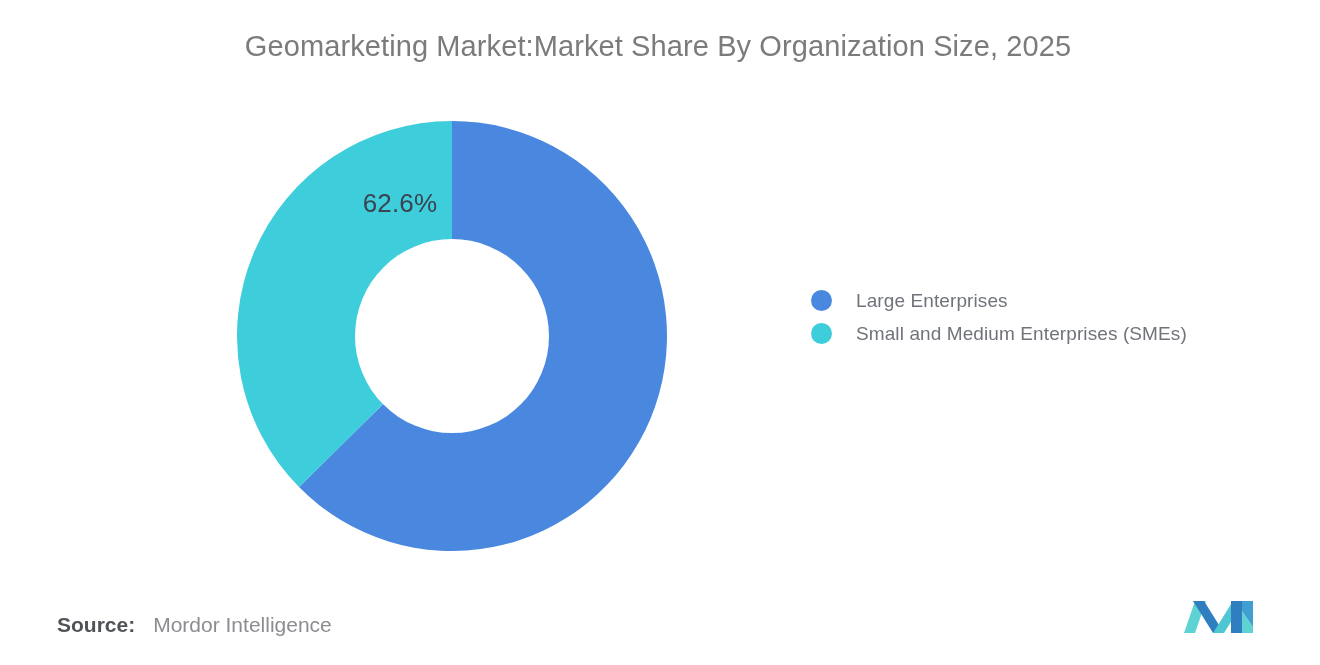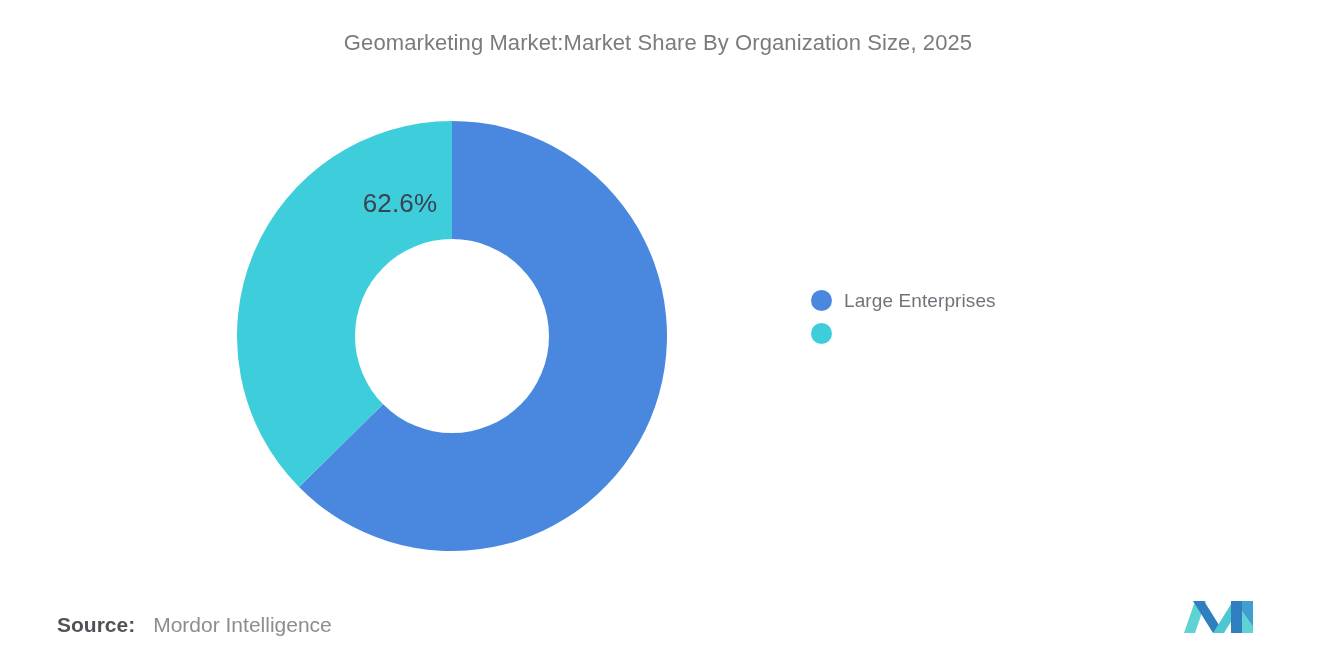--- a/index.html
+++ b/index.html
@@ -17,21 +17,21 @@
   }
 
   
   .chart-title {
     position: absolute;
     left: 0;
     top: 30px;
     width: 1316px;
     text-align: center;
     font-family: "Liberation Sans", sans-serif;
-    font-size: 22px;
+    font-size: 29px;
     font-weight: 400;
     letter-spacing: 0.1px;
     color: #7b7b7b;
     white-space: nowrap;
   }
 
   
   .donut-wrap {
     position: absolute;
     left: 237px;
@@ -68,21 +68,21 @@
     align-items: center;
     height: 33px;
   }
   .legend-swatch {
     width: 21px;
     height: 21px;
     border-radius: 50%;
     flex: 0 0 auto;
   }
   .legend-label {
-    margin-left: 12px;
+    margin-left: 24px;
     font-family: "Liberation Sans", sans-serif;
     font-size: 19px;
     font-weight: 400;
     color: #70747a;
     letter-spacing: 0.1px;
     white-space: nowrap;
   }
 
   
   .source {
@@ -133,20 +133,21 @@
 
 <div class="slice-label">62.6%</div>
 
 <div class="legend">
   <div class="legend-row">
     <span class="legend-swatch" id="swatch-0" style="background: rgb(74, 136, 224);"></span>
     <span class="legend-label">Large Enterprises</span>
   </div>
   <div class="legend-row">
     <span class="legend-swatch" id="swatch-1" style="background: rgb(61, 205, 219);"></span>
+    <span class="legend-label">Small and Medium Enterprises (SMEs)</span>
   </div>
 </div>
 
 <div class="source">
   <span class="source-key">Source:</span>
   <span class="source-val">Mordor Intelligence</span>
 </div>
 
 <div class="logo">
   <svg width="72" height="40" viewBox="0 0 72 40">

